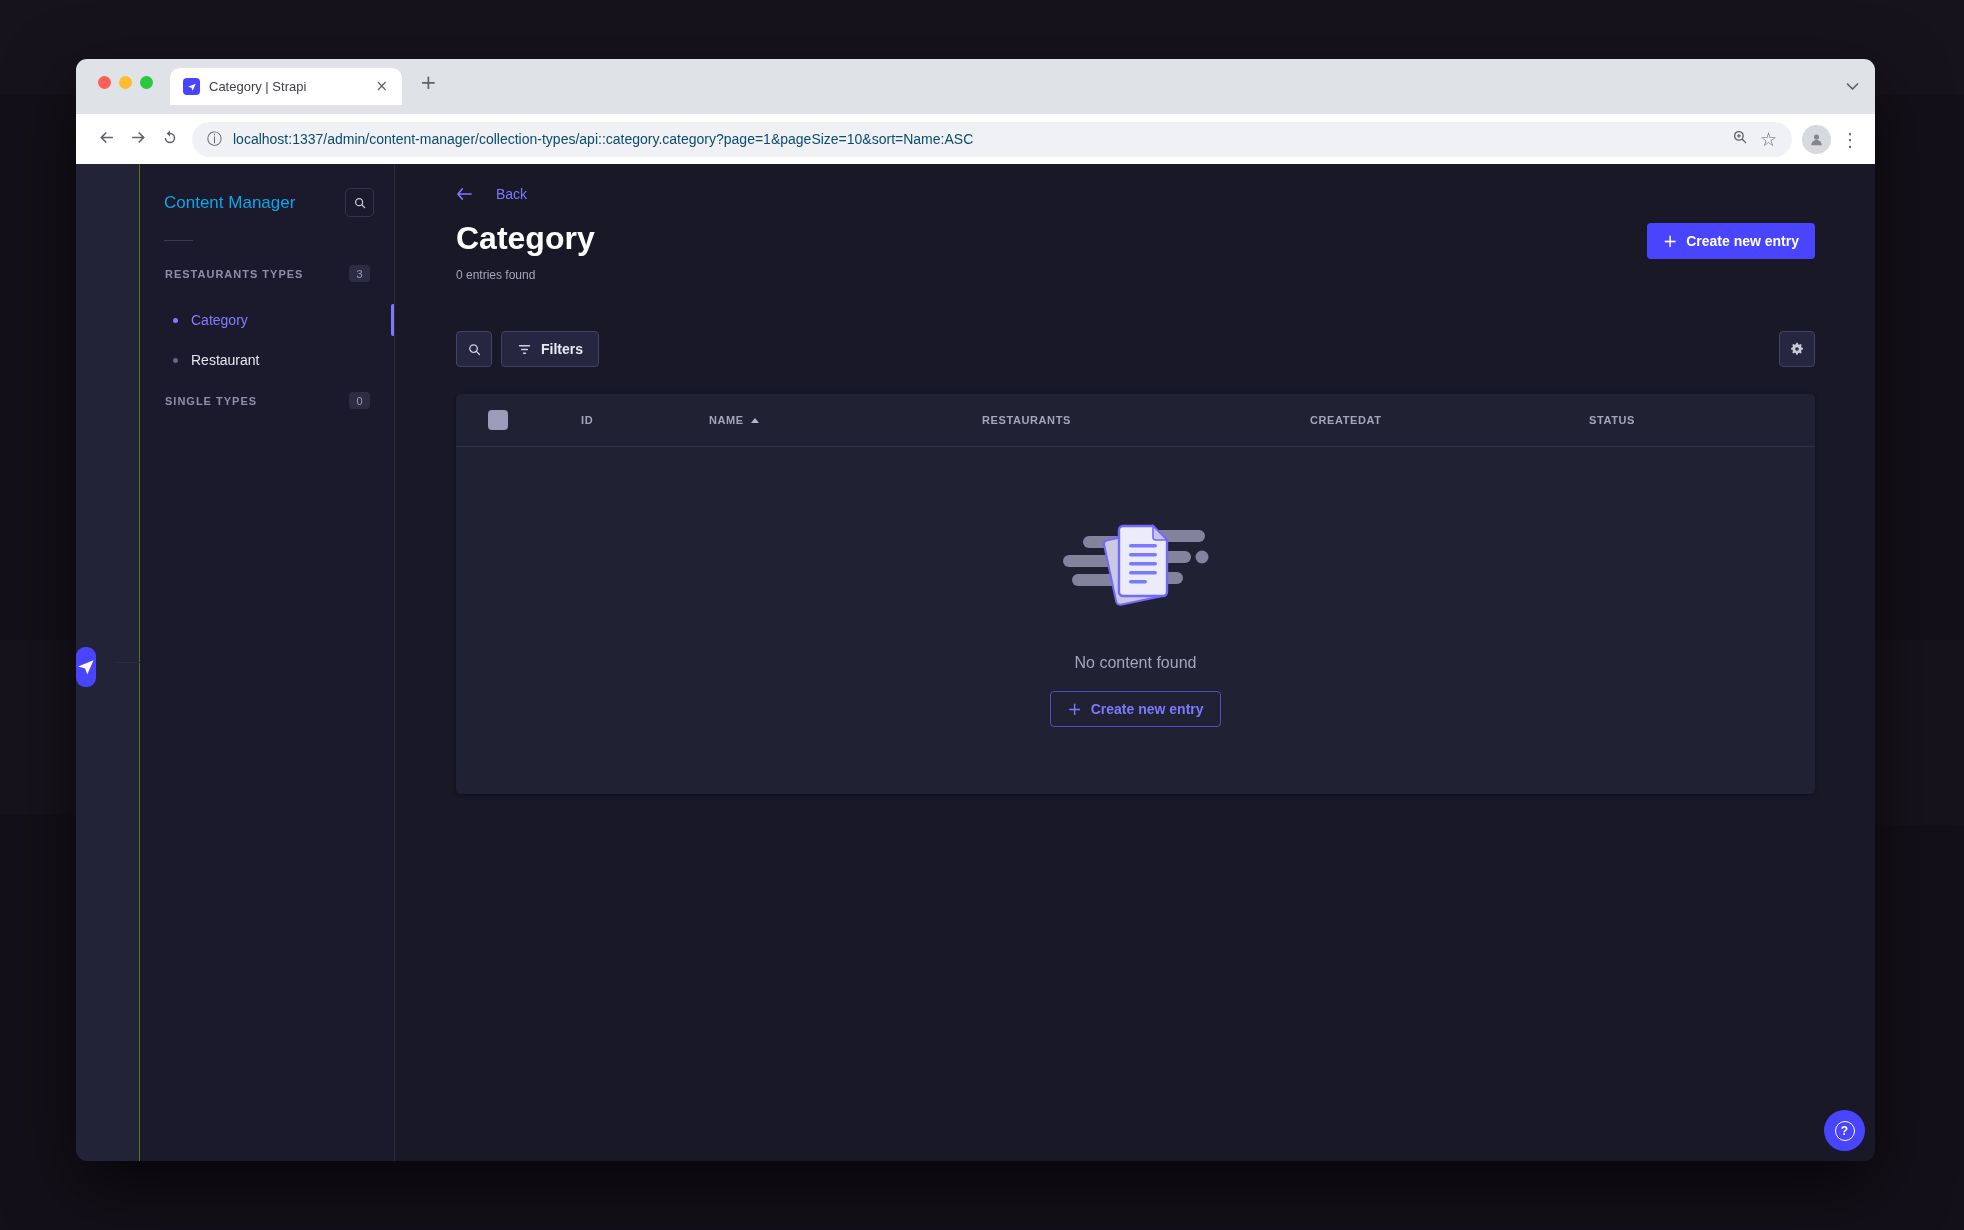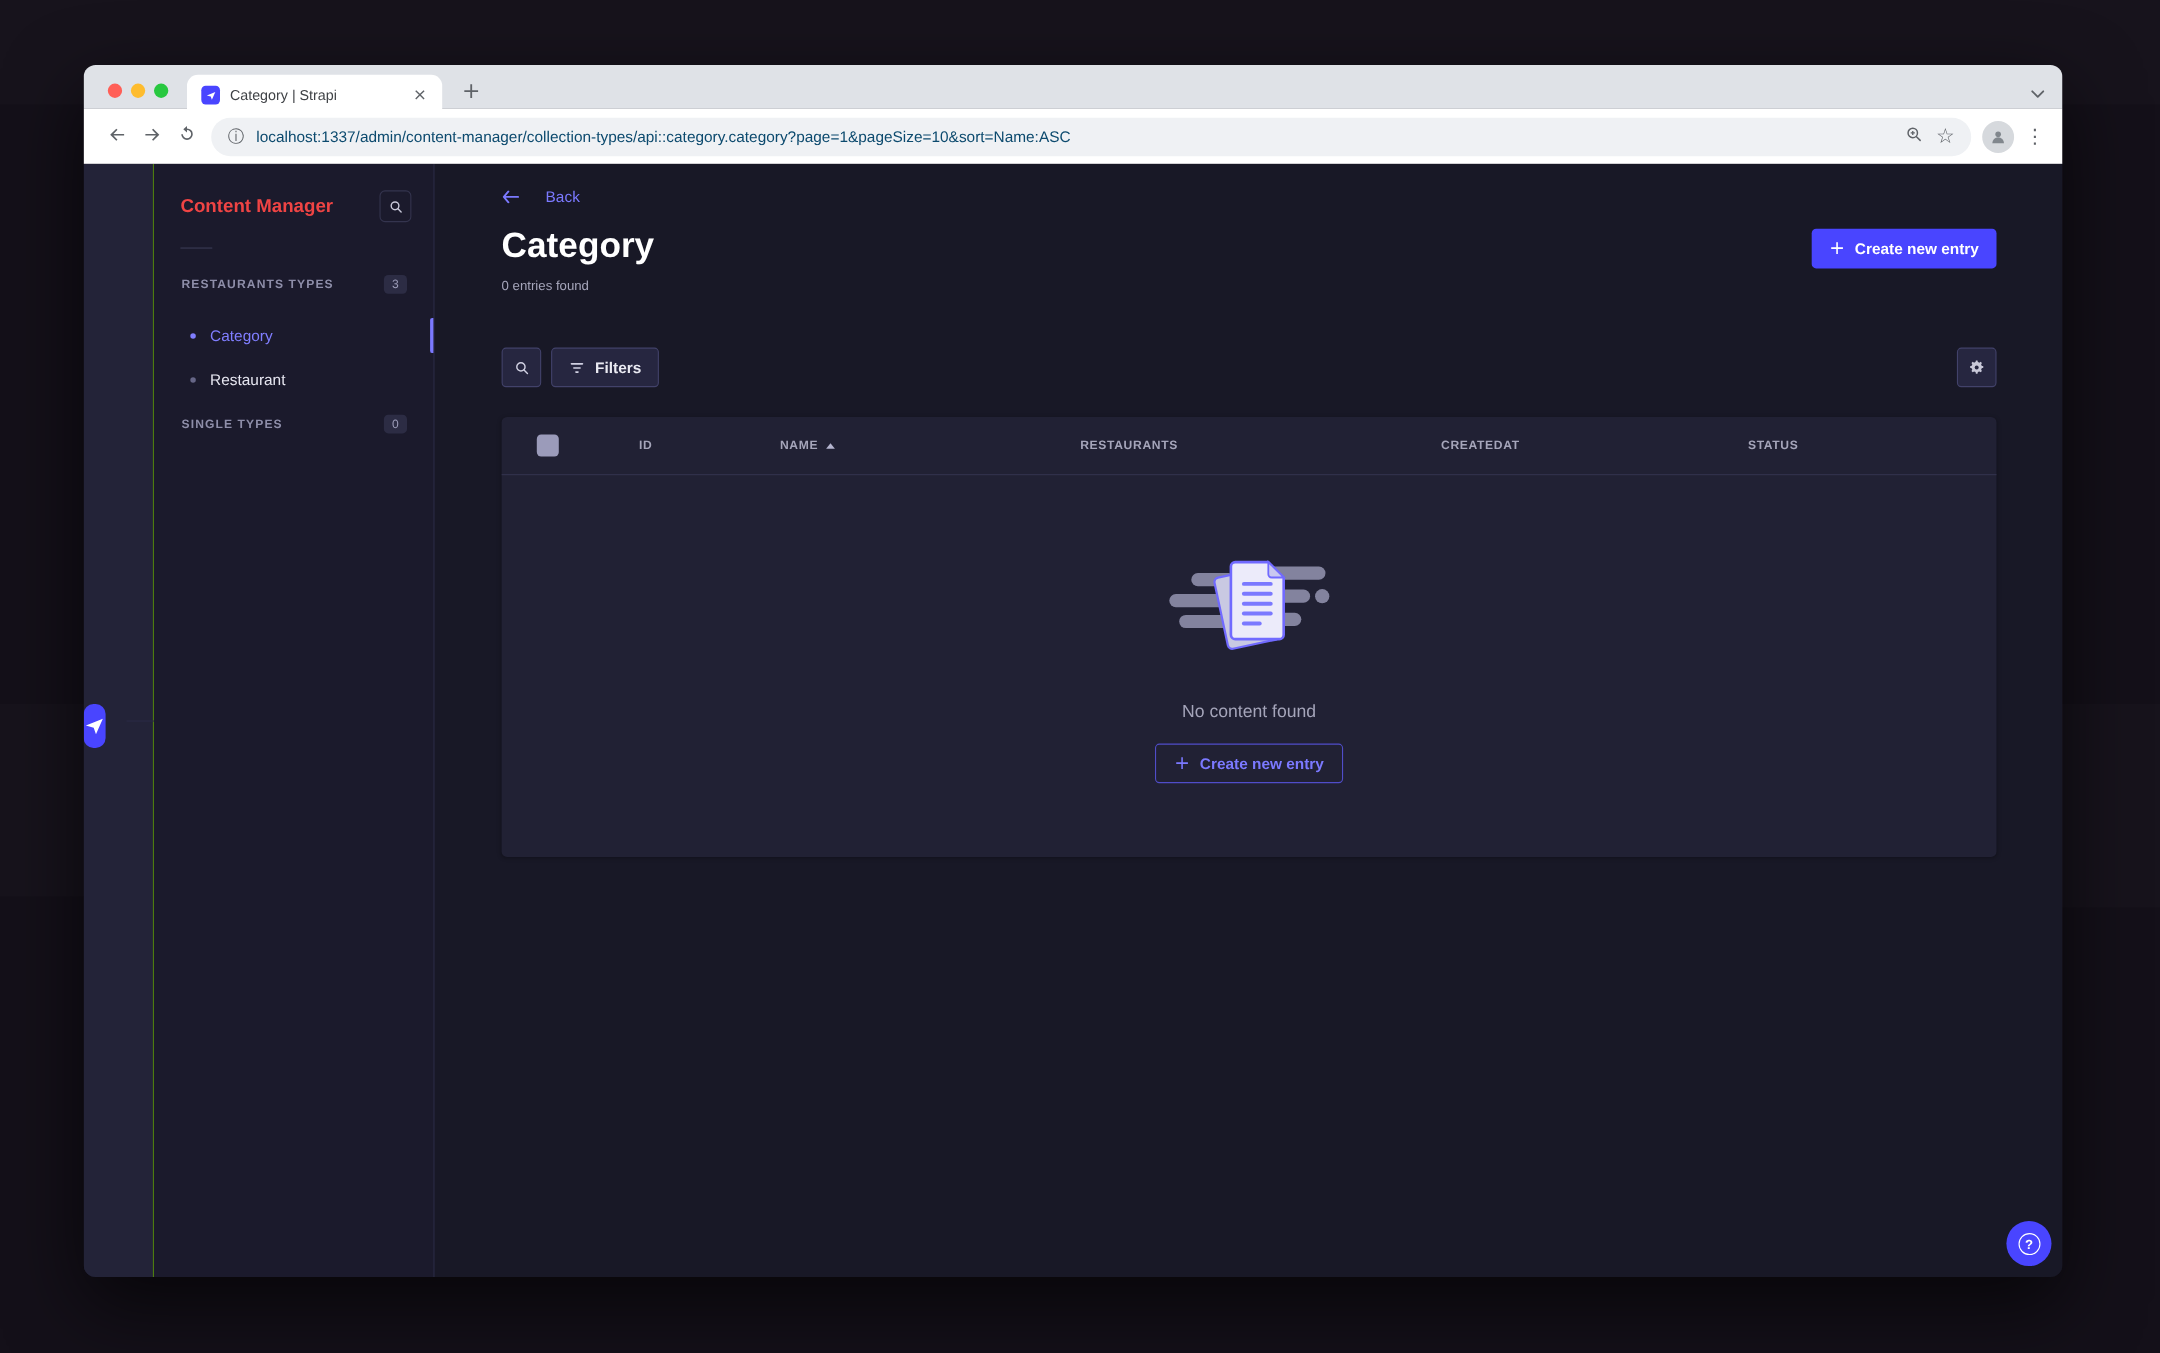--- a/index.html
+++ b/index.html
@@ -20,21 +20,21 @@
 
   
   .window {
     position:absolute; left:76px; top:59px; width:1799px; height:1102px;
     border-radius:11px; overflow:hidden;
     box-shadow:0 25px 70px rgba(0,0,0,0.65);
     display:flex; flex-direction:column;
   }
 
   
-  .tabstrip { height:40px; background:#dfe2e7; position:relative; flex:none; }
+  .tabstrip { height:55px; background:#dfe2e7; position:relative; flex:none; }
   .lights { position:absolute; left:22px; top:17px; display:flex; gap:8px; }
   .light { width:13px; height:13px; border-radius:50%; }
   .tab {
     position:absolute; left:94px; top:9px; width:232px; height:37px;
     background:#ffffff; border-radius:10px 10px 0 0;
     display:flex; align-items:center; padding:0 10px 0 13px; gap:9px;
   }
   .tab-favicon { width:17px; height:17px; border-radius:4px; background:#4945ff;
     display:flex; align-items:center; justify-content:center; flex:none; }
   .tab-title { font-size:13px; color:#3f4246; flex:1; white-space:nowrap; overflow:hidden; }
@@ -71,21 +71,21 @@
   .mainnav-bottom { margin-top:auto; width:100%; display:flex; flex-direction:column; align-items:center; }
   .avatar { width:38px; height:38px; border-radius:50%; background:#8e8aff; color:#181826;
     font-size:14px; font-weight:bold; display:flex; align-items:center; justify-content:center;
     margin:11px 0 10px; }
 
   
   .subnav { width:255px; flex:none; background:#1b1a2c; border-right:1px solid #2a2a44;
     padding-top:24px; position:relative; }
   .subnav-header { display:flex; align-items:center; justify-content:space-between;
     padding:0 20px 0 24px; }
-  .subnav-title { font-size:17px; font-weight:bold; color:#ef4444; }
+  .subnav-title { font-size:17px; font-weight:normal; color:#0ea5e9; }
   .subnav-search { width:29px; height:29px; border:1px solid #34344e; border-radius:5px;
     background:transparent; display:flex; align-items:center; justify-content:center; }
   .subnav-divider { width:29px; height:1px; background:#3a3a55; margin:23px 24px 24px; }
   .section-row { display:flex; align-items:center; justify-content:space-between;
     padding:0 24px 0 25px; }
   .section-label { font-size:11px; font-weight:bold; letter-spacing:1px; color:#8e8ea9; }
   .badge { min-width:21px; height:17px; padding:0 5px; background:#2c2c44; border-radius:4px;
     color:#9c9cb8; font-size:11px; display:flex; align-items:center; justify-content:center; }
   .subnav-list { margin-top:18px; margin-bottom:12px; }
   .subnav-item { height:40px; display:flex; align-items:center; padding-left:33px; gap:13px;

